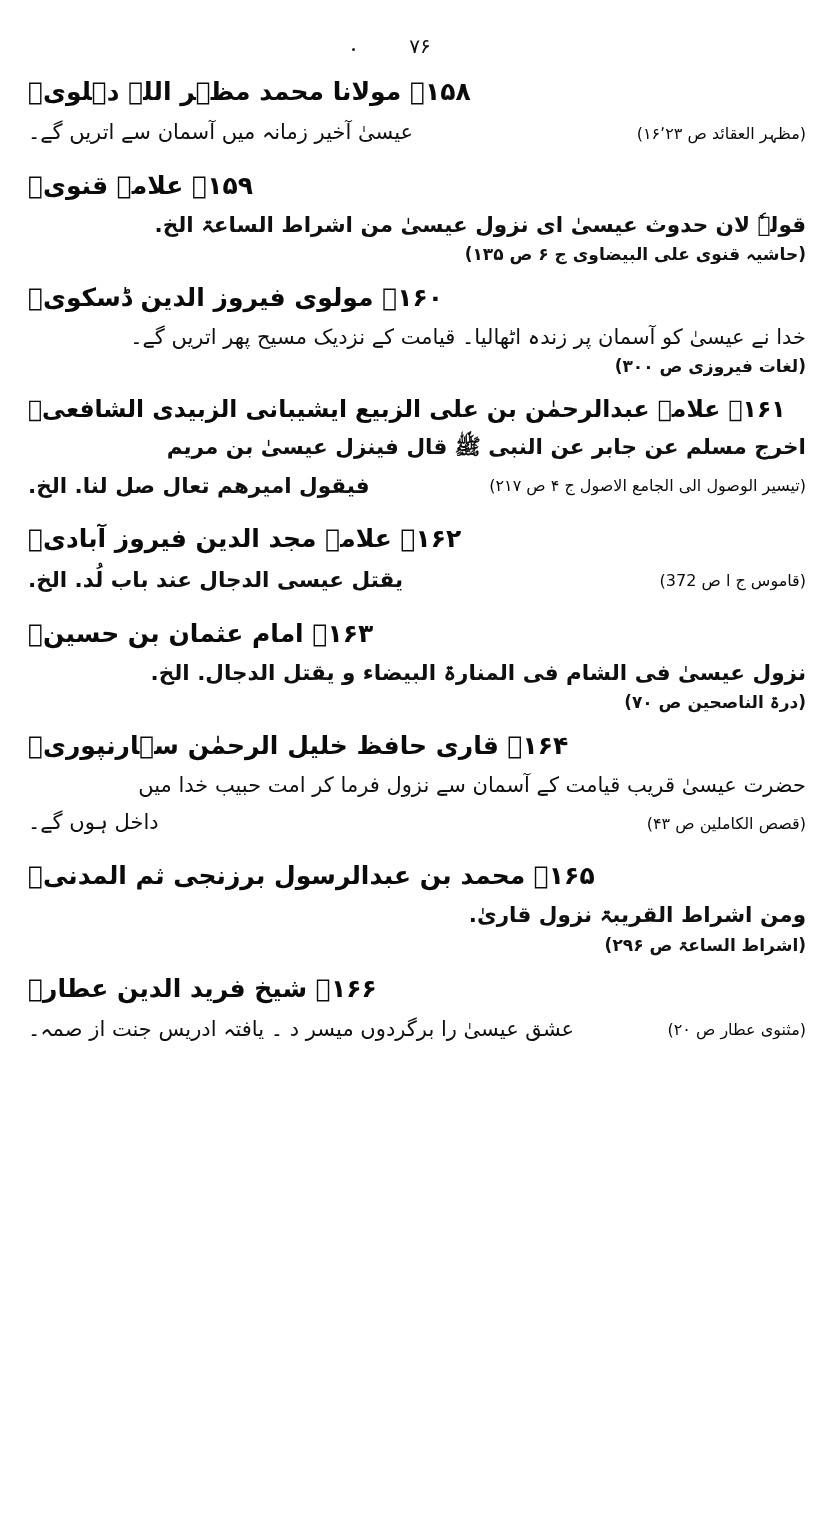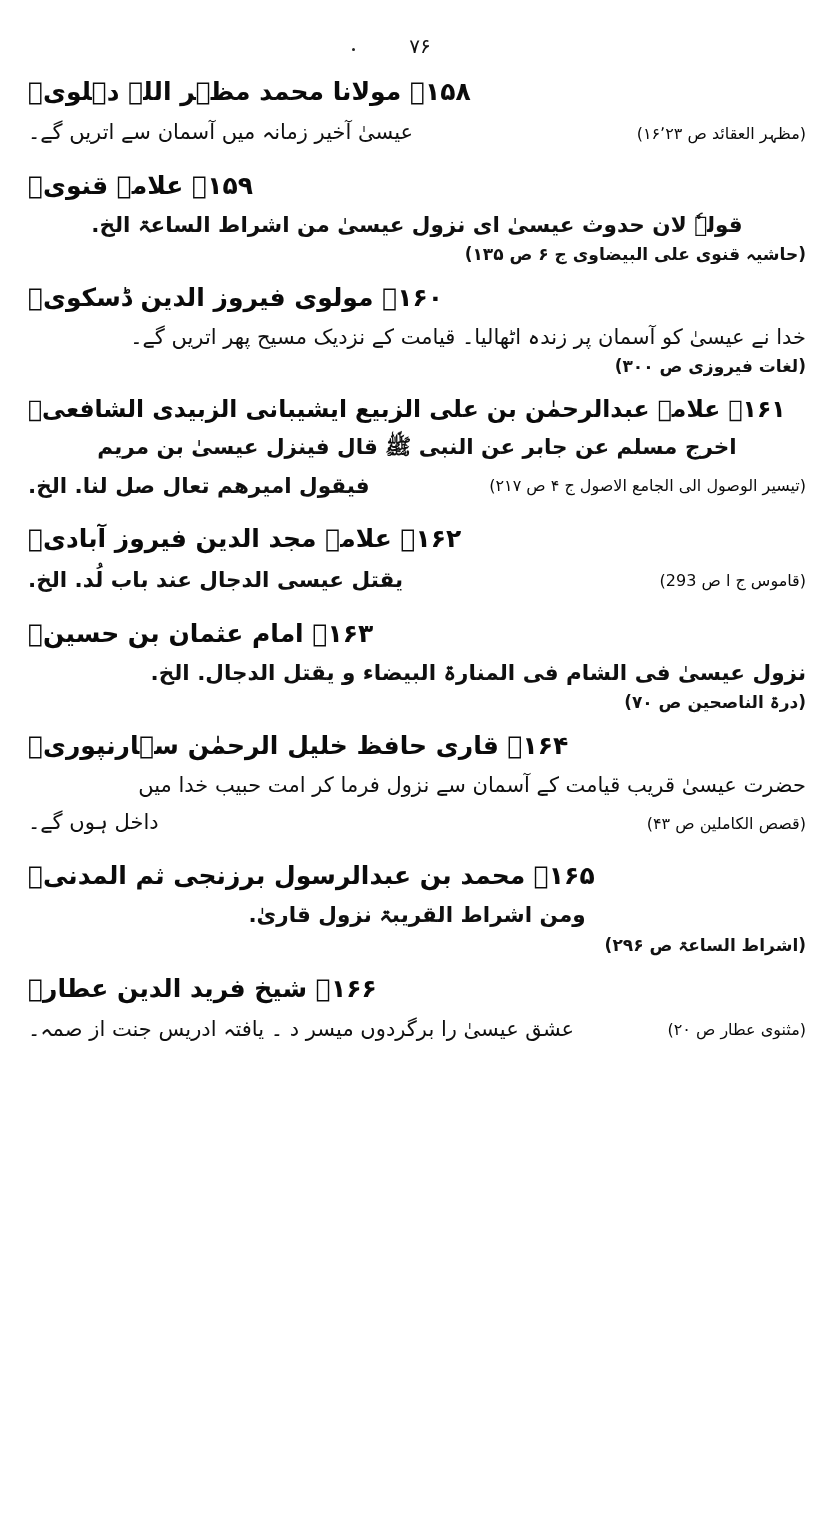--- a/index.html
+++ b/index.html
@@ -51,21 +51,21 @@
   }
   .body-line {
     text-align: right;
     font-size: 21px;
     line-height: 1.6;
     direction: rtl;
     margin: 2px 0;
     color: #101010;
   }
   .body-line.center {
-    text-align: center;
+    text-align: right;
   }
   .arabic {
     font-size: 21.5px;
     font-weight: 600;
   }
   .ref-line {
     direction: rtl;
     font-size: 17px;
     margin: 1px 0 2px 0;
     color: #121212;
@@ -128,21 +128,21 @@
       <div class="row-inline-ref">
         <div class="main body-line arabic">فیقول امیرهم تعال صل لنا. الخ.</div>
         <div class="ref">(تیسیر الوصول الی الجامع الاصول ج ۴ ص ۲۱۷)</div>
       </div>
     </div>
 
     <div class="entry">
       <div class="heading">۱۶۲۔ علامہ مجد الدین فیروز آبادیؒ</div>
       <div class="row-inline-ref">
         <div class="main body-line arabic">یقتل عیسی الدجال عند باب لُد. الخ.</div>
-        <div class="ref">(قاموس ج ا ص 293)</div>
+        <div class="ref">(قاموس ج ا ص 372)</div>
       </div>
     </div>
 
     <div class="entry">
       <div class="heading">۱۶۳۔ امام عثمان بن حسینؒ</div>
       <div class="body-line arabic">نزول عیسیٰ فی الشام فی المنارۃ البیضاء و یقتل الدجال. الخ.</div>
       <div class="ref-line ref-left">(درۃ الناصحین ص ۷۰)</div>
     </div>
 
     <div class="entry">

